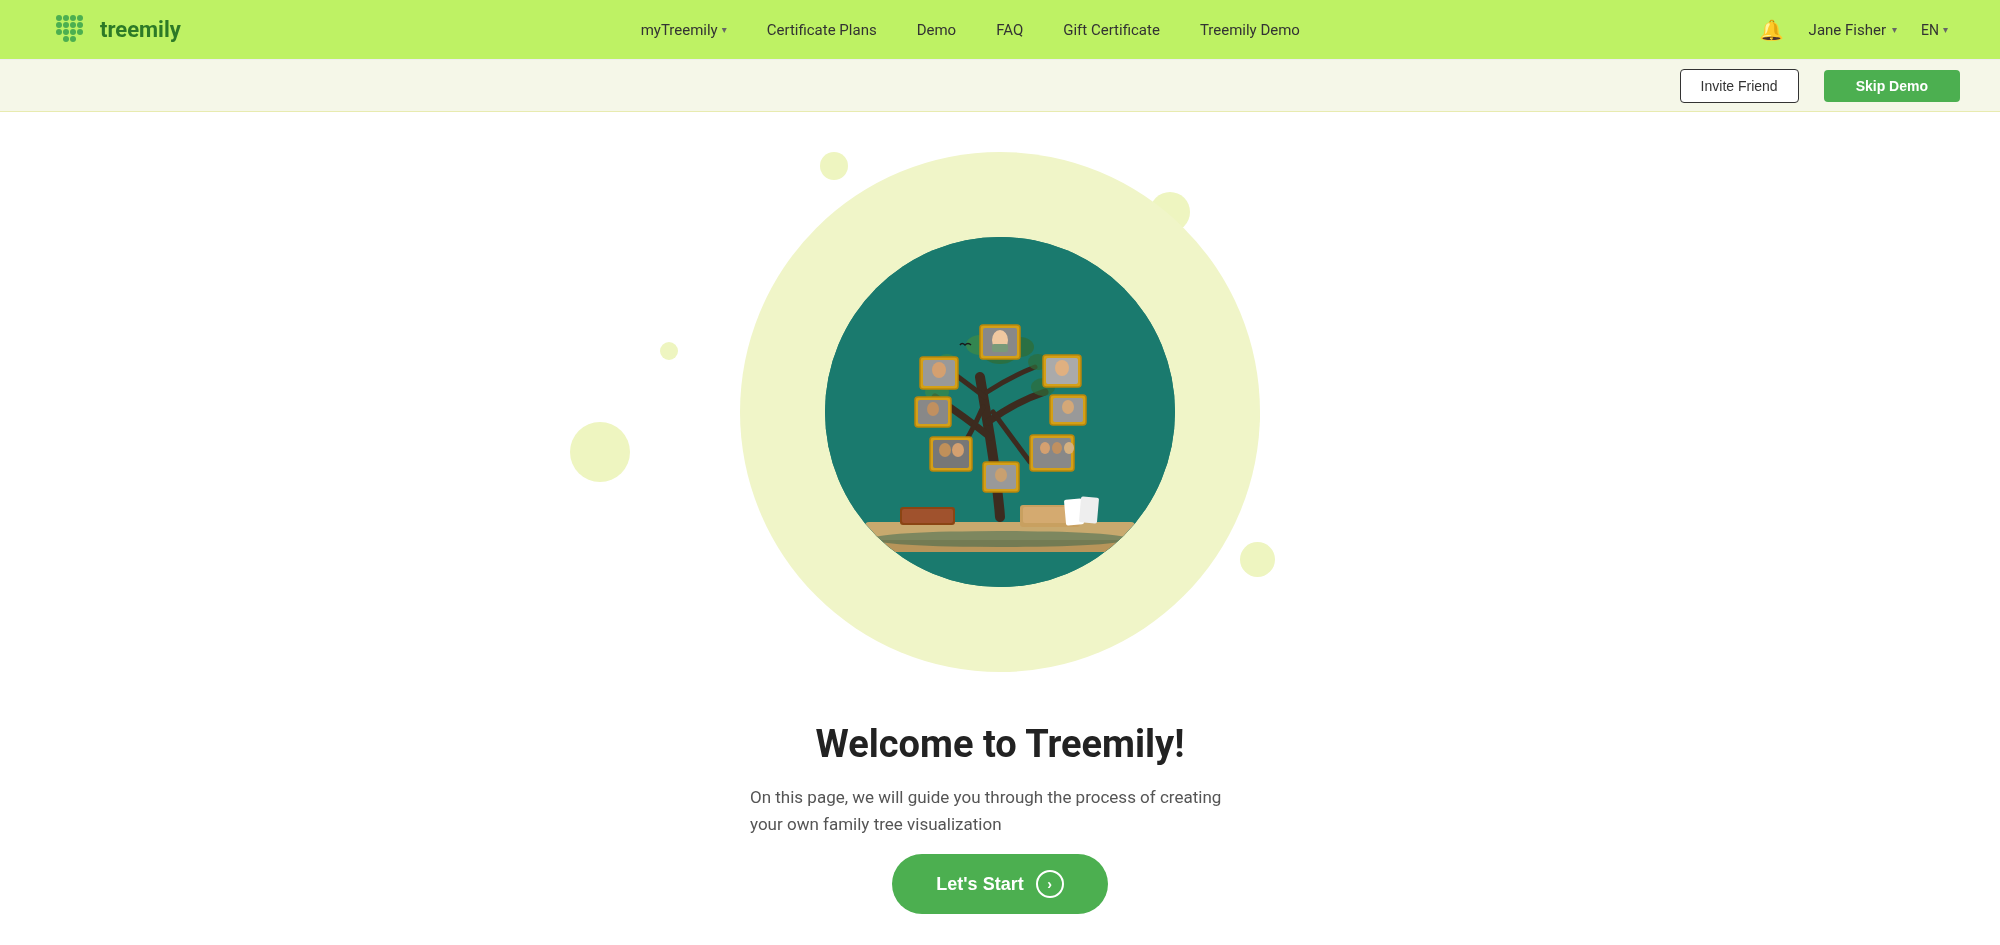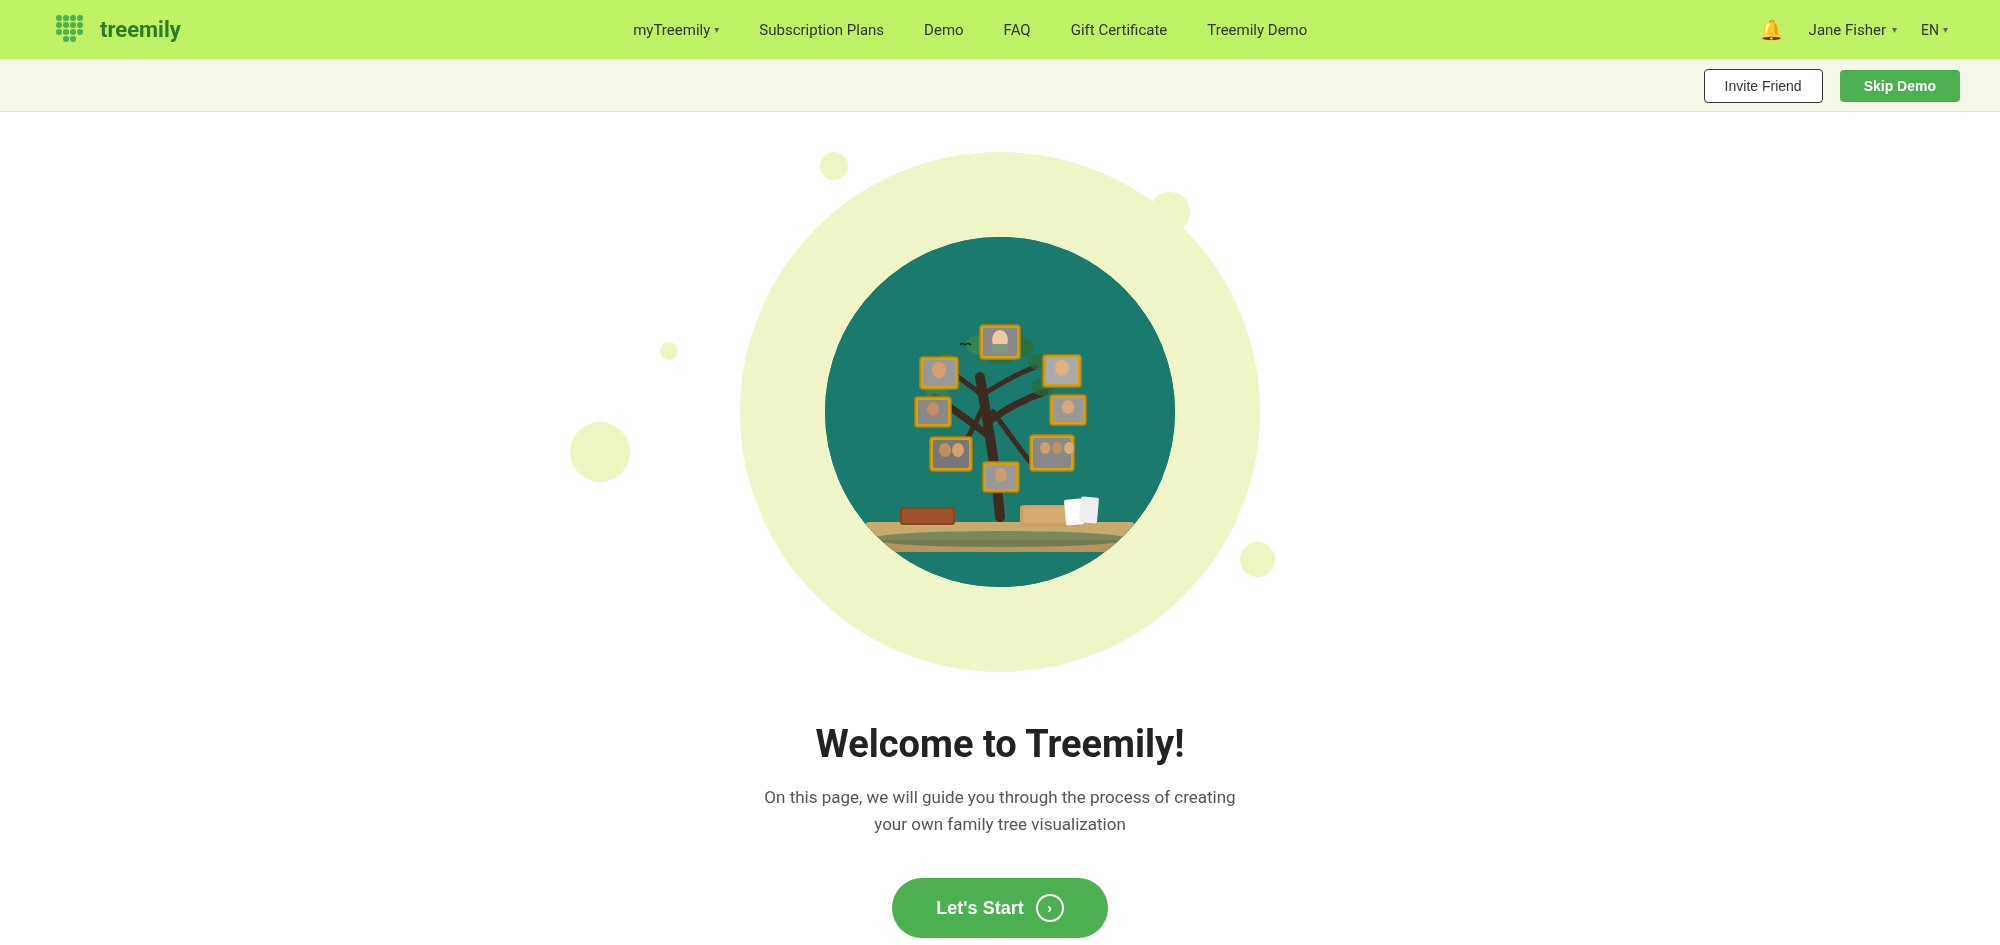--- a/index.html
+++ b/index.html
@@ -78,43 +78,42 @@
     }
 
     
     .demo-banner {
       background: #f5f7e8;
       height: 52px;
       display: flex;
       align-items: center;
       justify-content: flex-end;
       padding: 0 40px;
-      gap: 0;
+      gap: 25px;
       border-bottom: 1px solid #e8ebb0;
     }
     .invite-friend-btn {
       border: 1.5px solid #333;
       background: #fff;
       color: #333;
       padding: 8px 20px;
       border-radius: 4px;
       font-size: 14px;
       cursor: pointer;
       font-weight: 500;
     }
     .skip-demo-btn {
       background: #4caf50;
       border: none;
       color: #fff;
-      padding: 8px 24px;
+      padding: 8px 32px;
       border-radius: 4px;
       font-size: 14px;
       cursor: pointer;
       font-weight: 600;
-      margin-left: 17px;
     }
 
     
     .main {
       display: flex;
       flex-direction: column;
       align-items: center;
       padding-top: 40px;
       padding-bottom: 60px;
       position: relative;
@@ -157,24 +156,24 @@
     .welcome-title {
       font-size: 38px;
       font-weight: 700;
       color: #222;
       margin-bottom: 18px;
       text-align: right;
     }
     .welcome-subtitle {
       font-size: 17px;
       color: #555;
-      text-align: center;
+      text-align: left;
       line-height: 1.6;
       max-width: 500px;
-      margin-bottom: 40px;
+      margin-bottom: 16px;
     }
     .lets-start-btn {
       background: #4caf50;
       border: none;
       color: #fff;
       padding: 16px 44px;
       border-radius: 30px;
       font-size: 18px;
       font-weight: 700;
       cursor: pointer;
@@ -218,21 +217,21 @@
       </g>
     </svg>
     <span class="logo-text">treemily</span>
   </a>
 
   <nav class="nav">
     <span class="nav-item">
       <span>myTreemily</span>
       <span class="chevron-down">▾</span>
     </span>
-    <span class="nav-item">Subscription Plans</span>
+    <span class="nav-item">Certificate Plans</span>
     <span class="nav-item">Demo</span>
     <span class="nav-item">FAQ</span>
     <span class="nav-item">Gift Certificate</span>
     <span class="nav-item">Treemily Demo</span>
   </nav>
 
   <div class="header-right">
     <span class="bell-icon">🔔</span>
     <span class="user-menu">
       <span>Jane Fisher</span>

